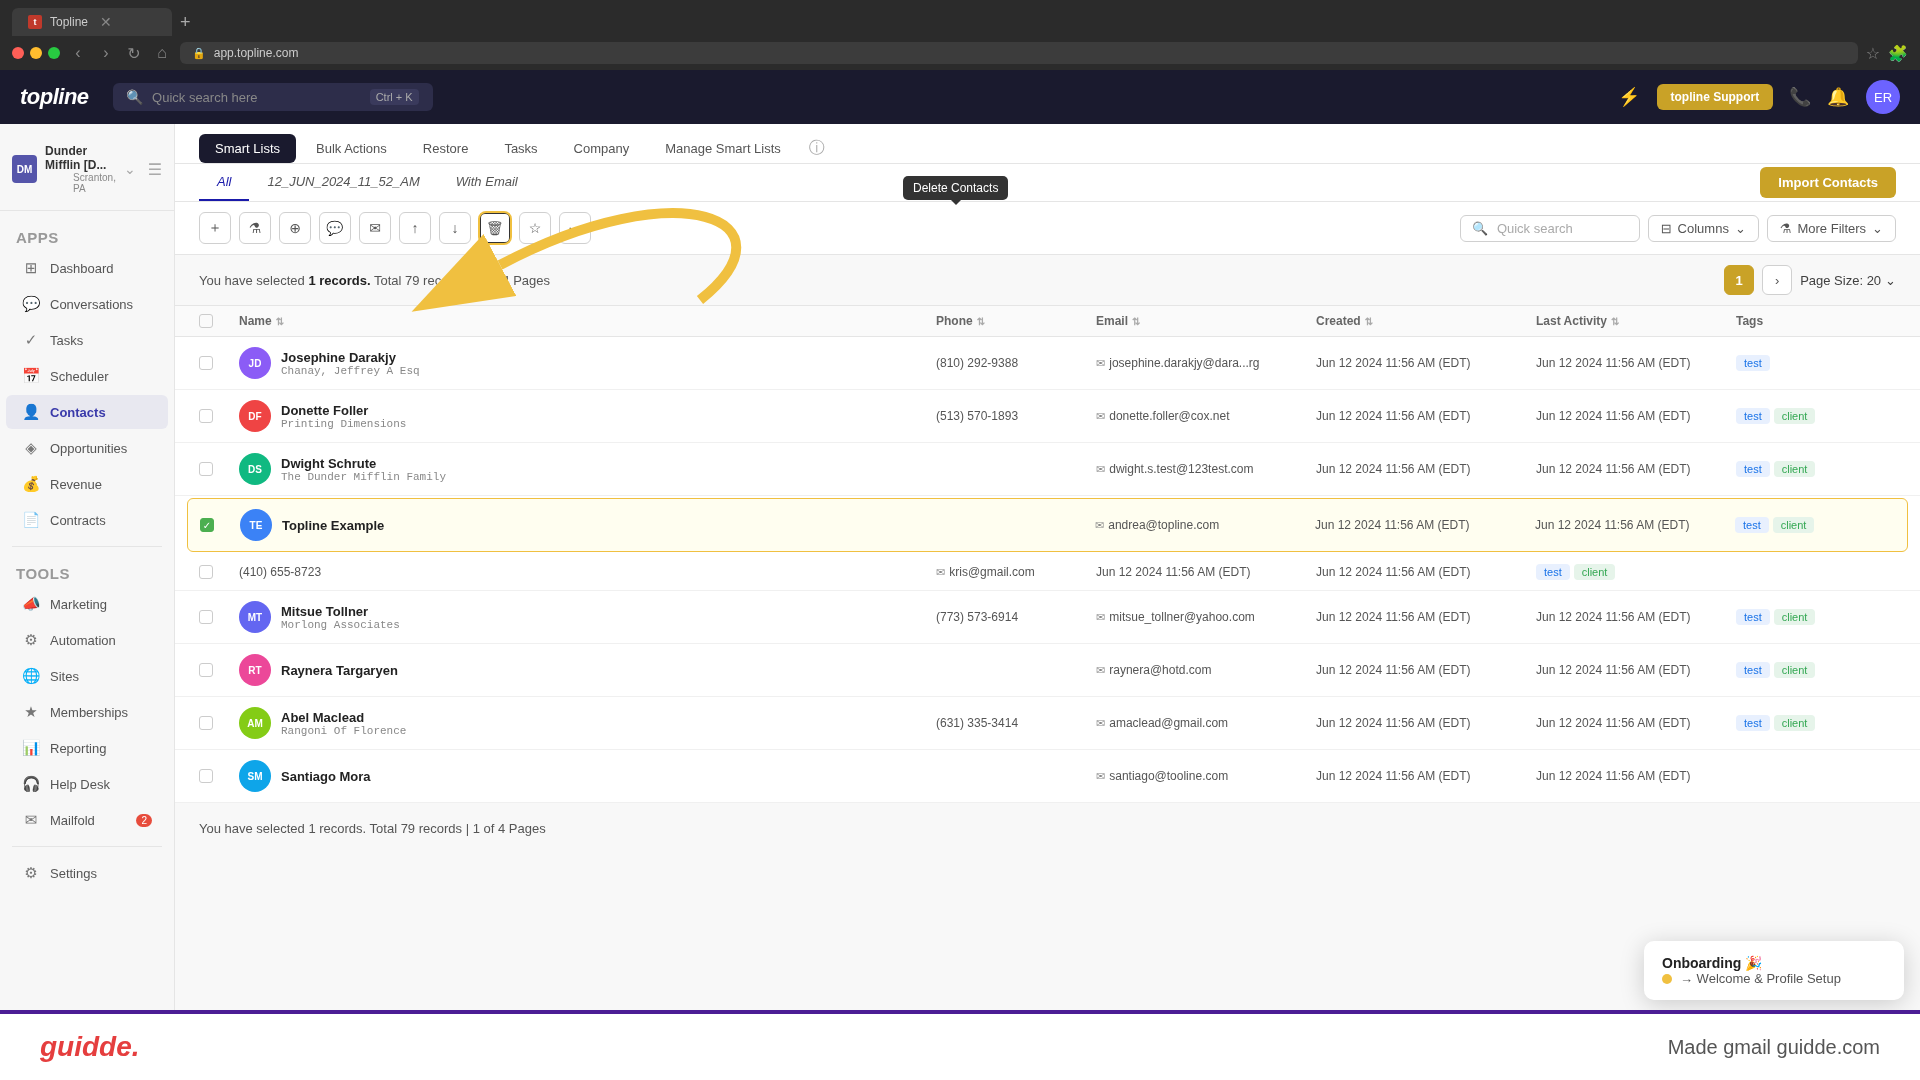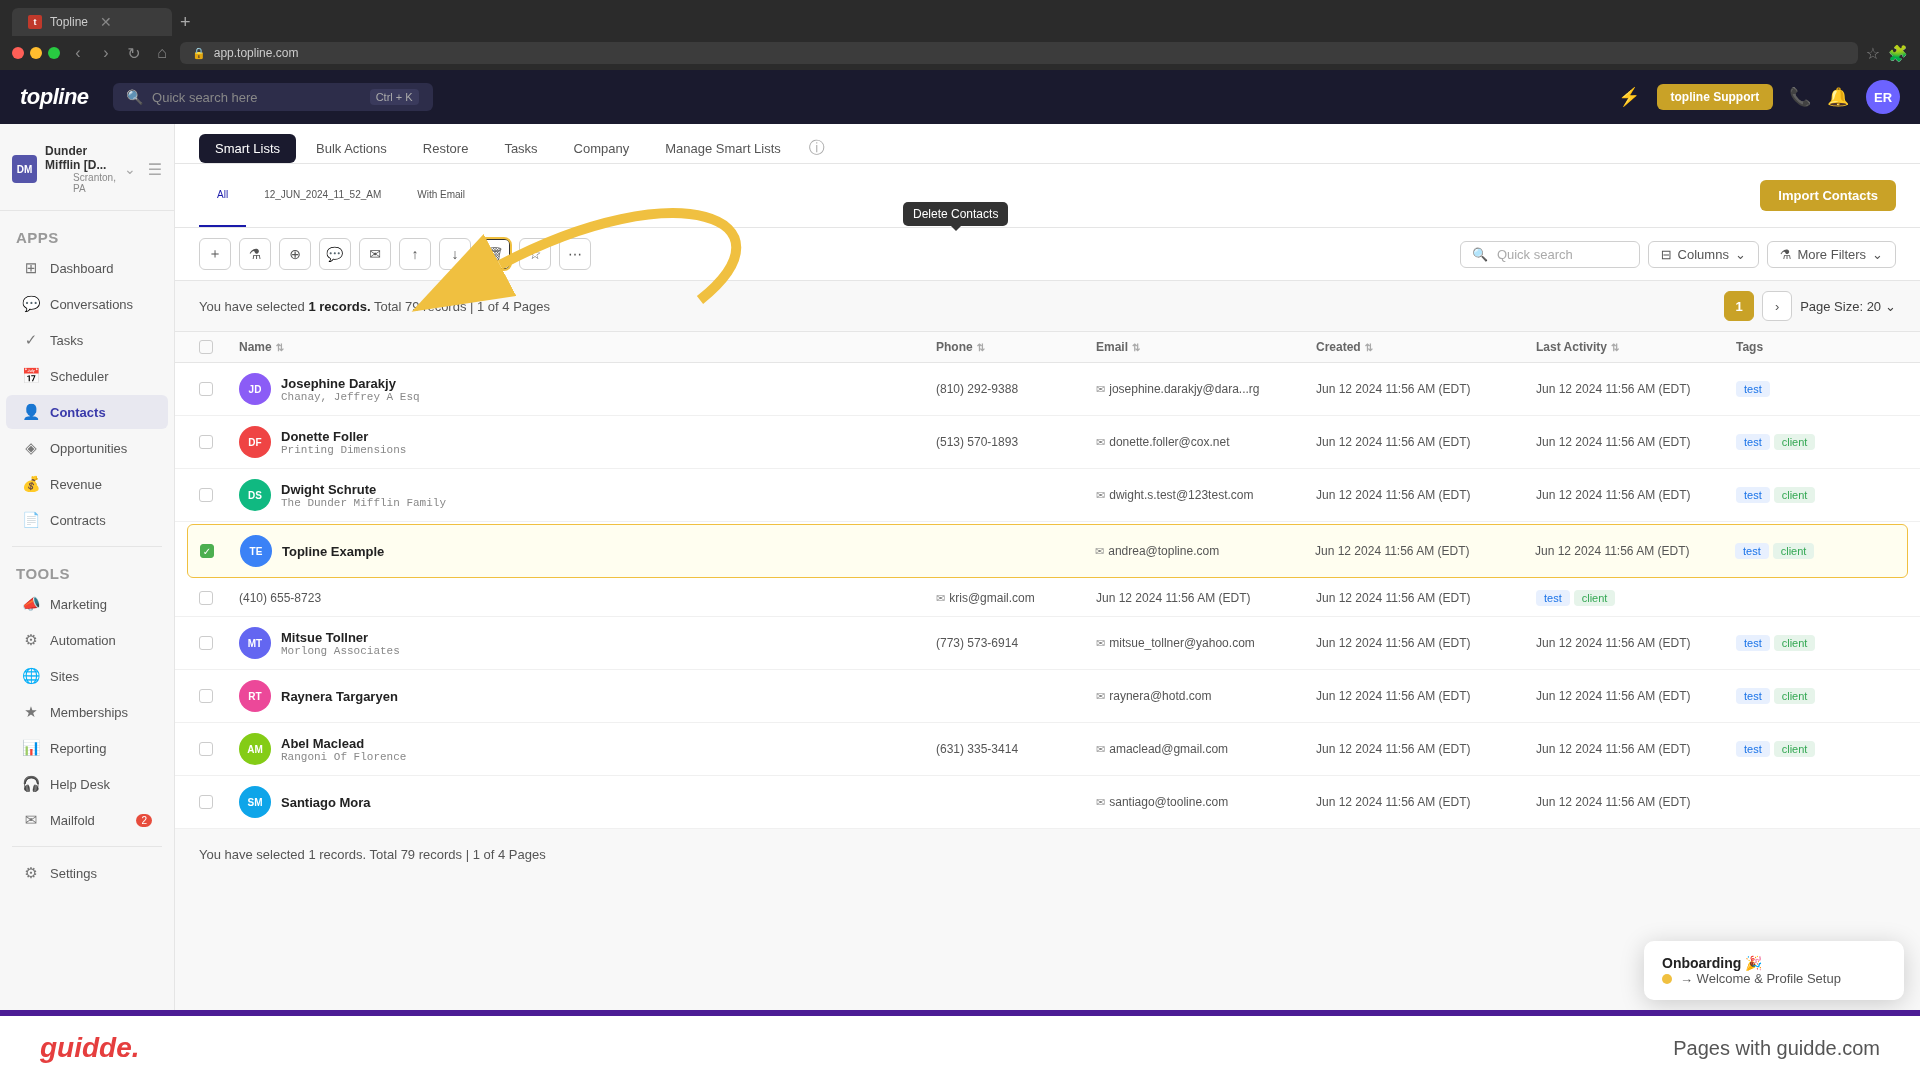--- a/index.html
+++ b/index.html
@@ -33,21 +33,21 @@
     .top-nav { background: #1a1a2e; display: flex; align-items: center; padding: 0 20px; height: 54px; gap: 16px; }
     .logo { color: white; font-size: 22px; font-weight: 700; font-style: italic; letter-spacing: -0.5px; margin-right: 8px; }
     .search-bar { background: #2d2d4a; border-radius: 6px; display: flex; align-items: center; padding: 6px 14px; gap: 8px; flex: 0 0 320px; cursor: text; }
     .search-icon { color: #888; font-size: 14px; }
     .search-placeholder { color: #888; font-size: 13px; flex: 1; }
     .search-shortcut { background: #3a3a5c; color: #aaa; font-size: 11px; padding: 2px 6px; border-radius: 4px; }
     .nav-spacer { flex: 1; }
     .lightning-btn { color: #f0c040; font-size: 18px; cursor: pointer; }
     .support-btn { background: #c9a227; color: white; font-size: 12px; font-weight: 600; padding: 6px 14px; border-radius: 6px; cursor: pointer; }
     .nav-icon { color: #aaa; font-size: 18px; cursor: pointer; }
-    .avatar { width: 34px; height: 34px; background: #6c63ff; border-radius: 50%; display: flex; align-items: center; justify-content: center; color: white; font-size: 13px; font-weight: 700; cursor: pointer; }
+    .avatar { width: 34px; height: 34px; background: #6c63ff; border-radius: 50%; display: flex; align-items: center; justify-content: center; color: white; font-size: 13px; font-weight: 400; cursor: pointer; }
 
     
     .content { display: flex; flex: 1; overflow: hidden; }
 
     
     .sidebar { width: 175px; background: #f7f7f7; border-right: 1px solid #e5e5e5; display: flex; flex-direction: column; padding: 12px 0; overflow-y: auto; }
     .sidebar-section-label { color: #999; font-size: 15px; font-weight: 600; padding: 10px 16px 4px; text-transform: uppercase; letter-spacing: 0.5px; }
     .sidebar-item { display: flex; align-items: center; gap: 10px; padding: 8px 16px; cursor: pointer; border-radius: 6px; margin: 1px 6px; color: #555; font-size: 13px; }
     .sidebar-item.active { background: #e8e8f0; color: #3a3aaa; font-weight: 600; }
     .sidebar-item.active .sidebar-icon { color: #3a3aaa; }
@@ -65,21 +65,21 @@
     .main { flex: 1; display: flex; flex-direction: column; overflow: hidden; background: #f8f8f8; }
 
     
     .sub-nav { background: white; border-bottom: 1px solid #e5e5e5; padding: 10px 24px 0; display: flex; align-items: center; gap: 4px; }
     .sub-nav-btn { padding: 7px 16px; font-size: 13px; color: #555; cursor: pointer; border-radius: 6px; font-weight: 500; border: none; background: none; }
     .sub-nav-btn.active { background: #1a1a2e; color: white; border-radius: 6px; }
     .sub-nav-help { color: #aaa; font-size: 16px; margin-left: 8px; cursor: pointer; }
 
     
     .tabs-row { background: white; border-bottom: 1px solid #e5e5e5; padding: 0 24px; display: flex; align-items: center; gap: 0; }
-    .tab { padding: 25px 18px; font-size: 10px; color: #555; cursor: pointer; border-bottom: 2px solid transparent; }
+    .tab { padding: 10px 18px; font-size: 13px; color: #555; cursor: pointer; border-bottom: 2px solid transparent; font-style: italic; }
     .tab.active { color: #1a1aaa; border-bottom: 2px solid #1a1aaa; font-weight: 500; }
     .import-btn { margin-left: auto; background: #c9a227; color: white; font-size: 13px; font-weight: 600; padding: 8px 18px; border-radius: 6px; cursor: pointer; border: none; }
 
     
     .toolbar { background: white; padding: 10px 24px; display: flex; align-items: center; gap: 8px; border-bottom: 1px solid #e5e5e5; position: relative; }
     .toolbar-btn { width: 32px; height: 32px; display: flex; align-items: center; justify-content: center; border: 1.5px solid #d0d0d0; border-radius: 6px; cursor: pointer; color: #555; font-size: 14px; background: white; }
     .toolbar-btn.delete-btn { border: 2px solid #333; background: white; position: relative; }
     .toolbar-btn.delete-btn::after { content: ''; position: absolute; inset: -3px; border: 2px solid #f0c040; border-radius: 8px; pointer-events: none; }
     .delete-tooltip { position: absolute; top: -36px; left: 424px; background: #333; color: white; font-size: 12px; padding: 5px 10px; border-radius: 5px; white-space: nowrap; z-index: 100; }
     .delete-tooltip::after { content: ''; position: absolute; bottom: -5px; left: 50%; transform: translateX(-50%); border: 5px solid transparent; border-bottom: none; border-top-color: #333; }
@@ -119,21 +119,21 @@
     .checkbox { width: 14px; height: 14px; border: 1.5px solid #ccc; border-radius: 3px; display: flex; align-items: center; justify-content: center; cursor: pointer; }
     .checkbox.checked { background: #4caf50; border-color: #4caf50; color: white; font-size: 10px; }
 
     
     .onboarding-panel { position: fixed; bottom: 80px; right: 16px; background: white; border-radius: 10px; box-shadow: 0 4px 24px rgba(0,0,0,0.18); padding: 14px 18px; width: 260px; z-index: 200; }
     .onboarding-title { font-size: 14px; font-weight: 700; color: #222; display: flex; align-items: center; gap: 6px; margin-bottom: 0; }
     .onboarding-item { display: flex; align-items: center; gap: 8px; font-size: 13px; color: #555; cursor: pointer; }
     .onboarding-dot { width: 10px; height: 10px; background: #f0c040; border-radius: 50%; }
 
     
-    .guidde-footer { background: white; border-top: 6px solid #4c1d95; height: 70px; display: flex; align-items: center; justify-content: space-between; padding: 0 40px; position: fixed; bottom: 0; left: 0; width: 1920px; z-index: 300; }
+    .guidde-footer { background: white; border-top: 4px solid #4c1d95; height: 70px; display: flex; align-items: center; justify-content: space-between; padding: 0 40px; position: fixed; bottom: 0; left: 0; width: 1920px; z-index: 300; }
     .guidde-logo { color: #e53e3e; font-size: 28px; font-weight: 900; font-style: italic; }
     .guidde-tagline { font-size: 20px; color: #555; font-weight: 400; }
   </style>
 </head>
 <body>
 
 <div class="browser-chrome">
   <div class="browser-tab-bar">
     <div class="browser-tab">
       <div class="tab-favicon">t</div>
@@ -532,14 +532,14 @@
     <span>Onboarding 🎉</span>
   </div>
   <div class="onboarding-item">
     <div class="onboarding-dot"></div>
     <span>→ Welcome &amp; Profile Setup</span>
   </div>
 </div>
 
 <div class="guidde-footer">
   <div class="guidde-logo">guidde.</div>
-  <div class="guidde-tagline">Pages with guidde.com</div>
+  <div class="guidde-tagline">Made gmail guidde.com</div>
 </div>
 
 </body></html>

